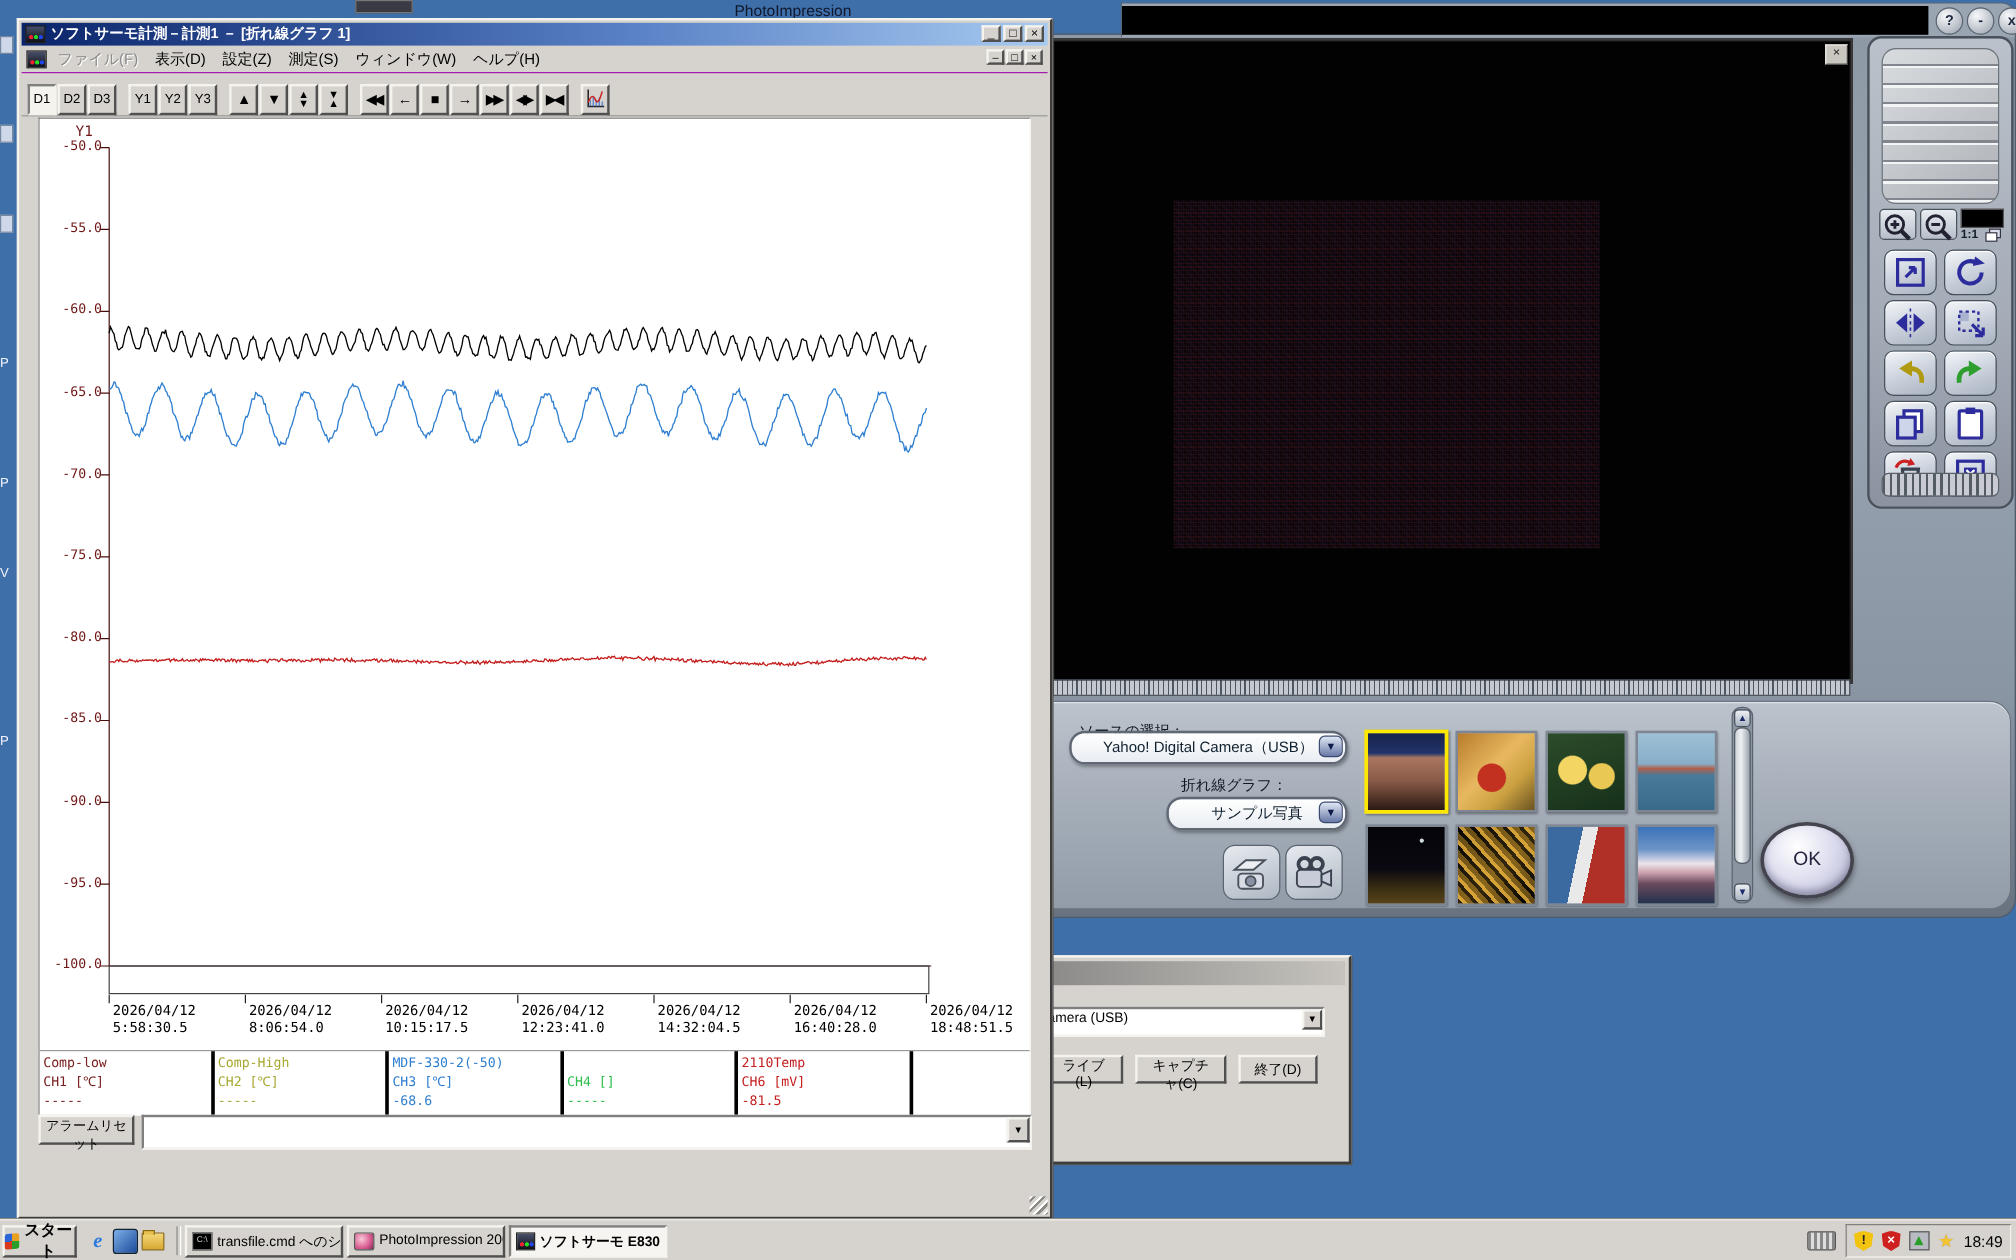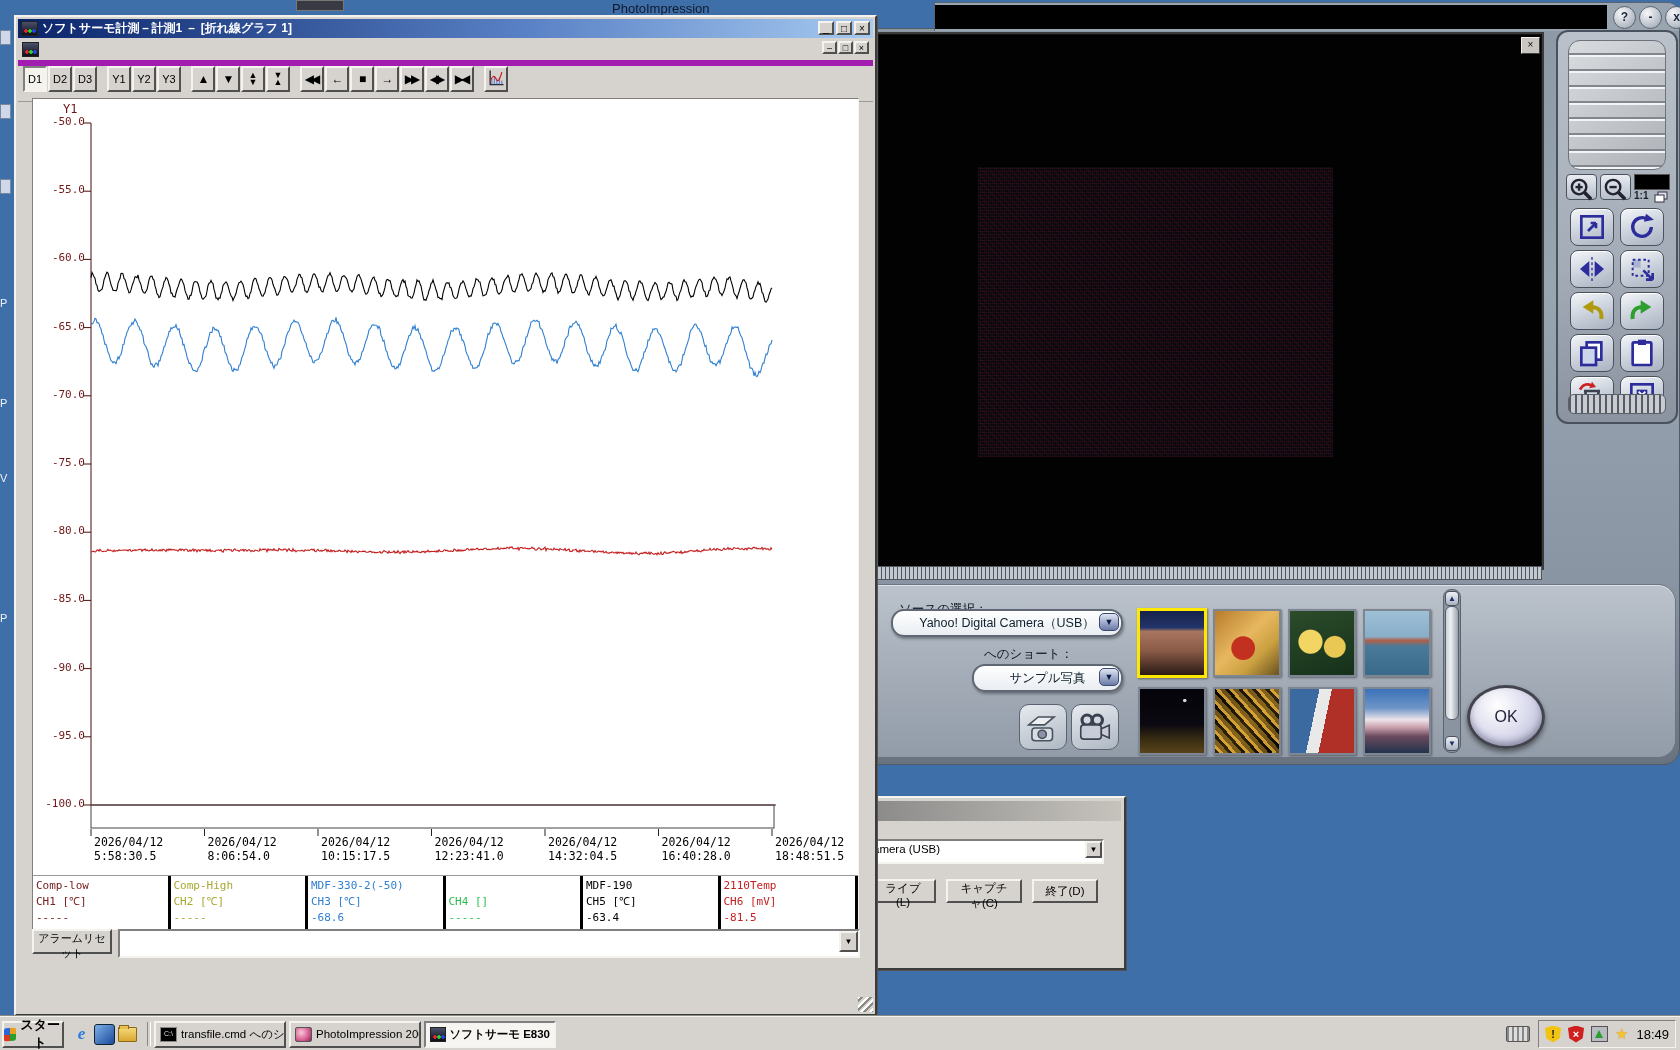--- a/index.html
+++ b/index.html
@@ -102,22 +102,22 @@
      color:#fff;font-size:12px;font-weight:bold;display:flex;align-items:center;padding-left:3px}
   .appicon{display:inline-block;width:15px;height:13px;margin-right:4px;border:1px solid #222;
      background:radial-gradient(circle at 4px 9px,#e23 0 1.5px,rgba(0,0,0,0) 2px),radial-gradient(circle at 8px 9px,#2d2 0 1.5px,rgba(0,0,0,0) 2px),radial-gradient(circle at 12px 9px,#24e 0 1.5px,rgba(0,0,0,0) 2px),linear-gradient(#49506a,#101018)}
   #tw-ctrls{position:absolute;right:3px;top:2px;display:flex}
   .wc{width:16px;height:14px;margin-left:2px;font-size:10px;line-height:11px;text-align:center;padding:0;color:#000}
   #tw-menu{position:absolute;left:2px;top:22px;right:2px;height:20px;display:flex;align-items:center;font-size:12.5px;color:#000}
   .mitem{padding:2px 7px}
   .mitem.dis{color:#8a8a8a;text-shadow:1px 1px 0 #fff}
   #mdi-ctrls{position:absolute;right:4px;top:2px;display:flex}
   .mdic{width:15px;height:13px;margin-left:1px;font-size:9px;line-height:10px;text-align:center;padding:0;color:#000}
-  #tw-toolbar{position:absolute;left:2px;top:43px;right:2px;height:35px;border-top:6px solid #a21caf;border-bottom:1px solid #9a9a94;
-     display:flex;align-items:flex-start;padding-left:5px}
+  #tw-toolbar{position:absolute;left:2px;top:43px;right:2px;height:35px;border-top:1px solid #a21caf;border-bottom:1px solid #9a9a94;
+     display:flex;align-items:flex-end;padding-left:5px}
   .tbtn{width:24px;height:26px;margin-right:1px;font-size:11px;padding:0;color:#000;font-family:"Liberation Sans",sans-serif}
   .tbtn.active{background:#f4f3ee;border-color:#7f7f7f #f4f3ee #f4f3ee #7f7f7f}
   .tbtn .nav{font-size:12px;letter-spacing:-3px;display:inline-block;margin-left:-2px}
   .tbtn .stk{display:flex;flex-direction:column;line-height:7px;font-size:9px;align-items:center}
   .sp{width:9px}
   #chart{position:absolute;left:16px;top:81px;width:825px;height:830px;background:#fff;border:1px solid;
      border-color:#808080 #f4f3ee #f4f3ee #808080}
   #plot{position:absolute;left:0;top:0}
   .ytick{position:absolute;left:2px;width:50px;text-align:right;font-size:11px;color:#6e1616}
   #y1lab{position:absolute;left:30px;top:3px;font-size:12px;color:#6e1616}
@@ -256,21 +256,21 @@
           </svg></span></button>
     </div>
   <div id="tb-ribs"></div>
 </div>
 <div id="pi-panel">
   <div class="pi-label" id="src-label">ソースの選択：</div>
   <div class="pill" id="src-pill">
     <span>Yahoo! Digital Camera（USB）</span>
     <span class="pillcap">▼</span>
   </div>
-  <div class="pi-label" id="alb-label">へのショート：</div>
+  <div class="pi-label" id="alb-label">折れ線グラフ：</div>
   <div class="pill" id="alb-pill">
     <span>サンプル写真</span>
     <span class="pillcap">▼</span>
   </div>
   <button class="pi-iconbtn" id="scan-btn"><svg viewBox="0 0 24 24">
         <path d="M3 10 l6-5 h10 l-6 5z" fill="#eceef2" stroke="#4a525c"></path>
         <rect x="5" y="12" width="13" height="8" rx="2" fill="#d8dce4" stroke="#4a525c"></rect>
         <circle cx="11.5" cy="16" r="2.6" fill="#8a93a6" stroke="#4a525c"></circle>
       </svg></button>
   <button class="pi-iconbtn" id="cam-btn"><svg viewBox="0 0 24 24">
@@ -315,20 +315,21 @@
     <span class="appicon"></span>
     <span>ソフトサーモ計測－計測1 － [折れ線グラフ 1]</span>
     <span id="tw-ctrls">
         <button class="b3 wc">_</button>
         <button class="b3 wc">□</button>
         <button class="b3 wc">×</button>
       </span>
   </div>
   <div id="tw-menu">
     <span class="appicon" style="margin:0 2px 0 4px"></span>
+    <span id="menus"><span class="mitem dis">ファイル(F)</span><span class="mitem">表示(D)</span><span class="mitem">設定(Z)</span><span class="mitem">測定(S)</span><span class="mitem">ウィンドウ(W)</span><span class="mitem">ヘルプ(H)</span></span>
     <span id="mdi-ctrls">
         <button class="b3 mdic">–</button>
         <button class="b3 mdic">□</button>
         <button class="b3 mdic">×</button>
       </span>
   </div>
   <div id="tw-toolbar">
       <button class="b3 tbtn active">D1</button>
       <button class="b3 tbtn">D2</button>
       <button class="b3 tbtn">D3</button>
@@ -435,21 +436,20 @@
         <div class="xtick mono" style="left: 742px; top: 736px;">
           <div>2026/04/12</div>
           <div>18:48:51.5</div>
         </div>
       </div>
     <div id="legend">
         <div class="lcol mono" style="color: rgb(122, 32, 32);"><div>Comp-low</div><div>CH1 [℃]</div><div>-----</div></div>
         <div class="lcol mono" style="color: rgb(168, 168, 50);"><div>Comp-High</div><div>CH2 [℃]</div><div>-----</div></div>
         <div class="lcol mono" style="color: rgb(47, 127, 208);"><div>MDF-330-2(-50)</div><div>CH3 [℃]</div><div>-68.6</div></div>
         <div class="lcol mono" style="color: rgb(46, 190, 80);"><div>&nbsp;</div><div>CH4 []</div><div>-----</div></div>
-        <div class="lcol mono" style="color: rgb(0, 0, 0);"><div>MDF-190</div><div>CH5 [℃]</div><div>-63.4</div></div>
         <div class="lcol mono" style="color: rgb(196, 31, 31);"><div>2110Temp</div><div>CH6 [mV]</div><div>-81.5</div></div>
       </div>
   </div>
   <button id="alarm-btn" class="b3">アラームリセット</button>
   <div id="alarm-combo">
     <button class="ddbtn">▼</button>
   </div>
   <div id="tw-grip"></div>
 </div>
 

